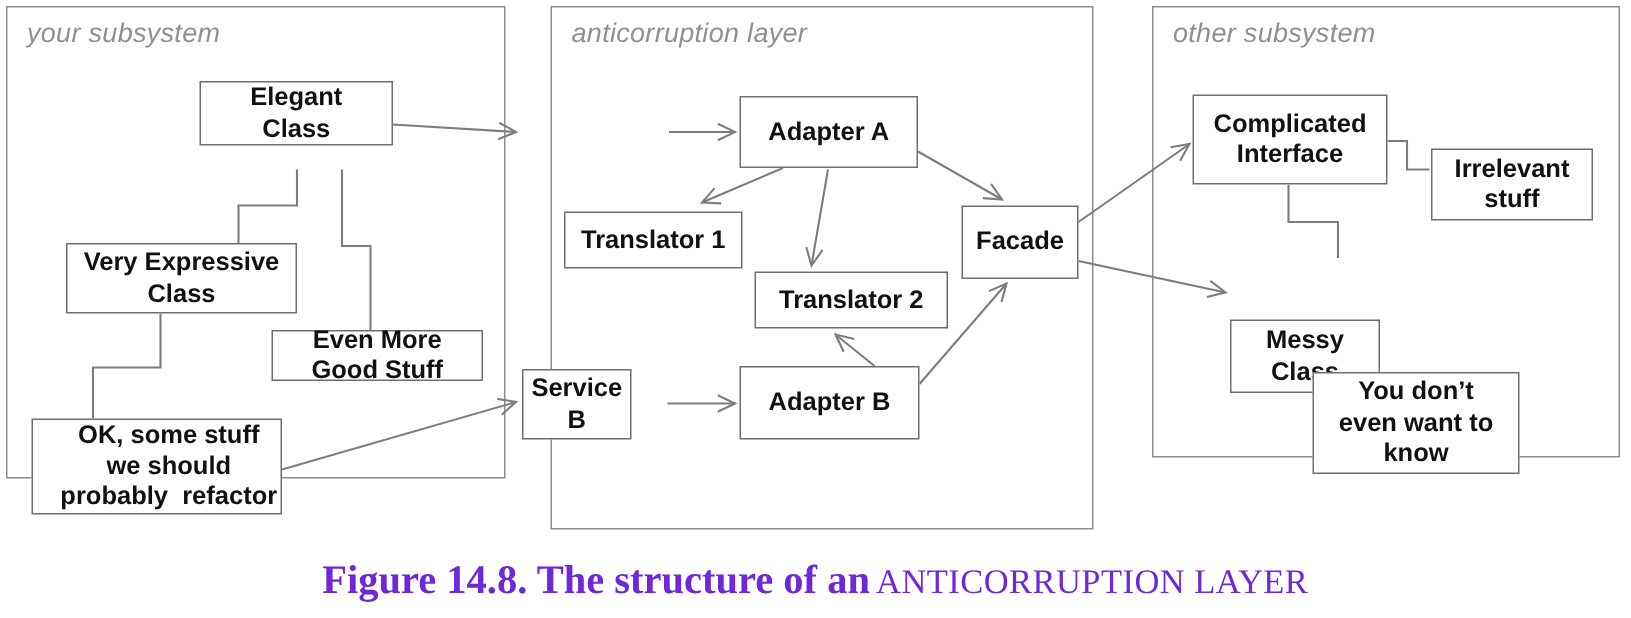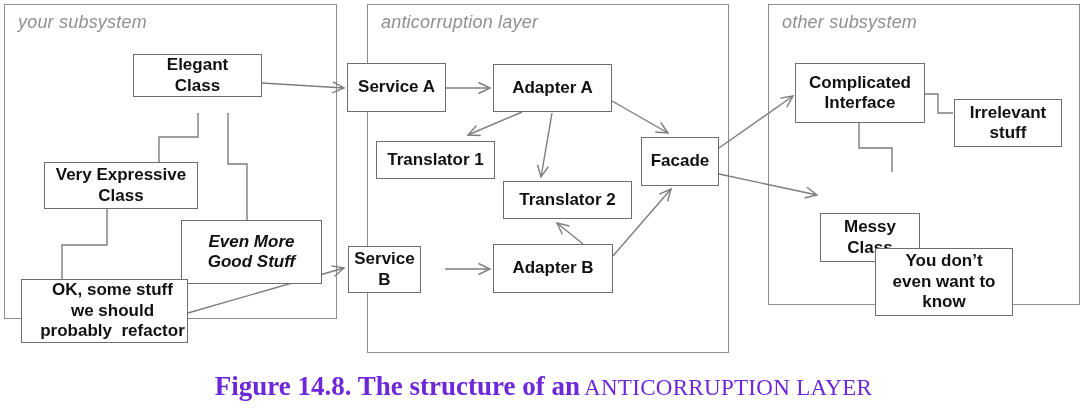--- a/index.html
+++ b/index.html
@@ -17,21 +17,21 @@
   .edges{position:absolute;left:0;top:0;z-index:2;pointer-events:none;}
   .node{
     position:absolute;z-index:3;background:#fff;border:1.6px solid #6e6e6e;
     box-sizing:border-box;display:flex;align-items:center;justify-content:center;
     text-align:center;font-weight:bold;color:#111;font-size:17px;line-height:1.2;
     white-space:pre-wrap;
   }
   
   .n-elegant{left:133px;top:54px;width:129px;height:43px;}
   .n-veryexp{left:44px;top:162px;width:154px;height:47px;}
-  .n-evenmore{left:181px;top:220px;width:141px;height:64px;font-style:italic;}
+  .n-evenmore{left:181px;top:220px;width:141px;height:34px;}
   .n-ok{left:21px;top:279px;width:167px;height:64px;padding-left:16px;}
   
   .n-servicea{left:347px;top:63px;width:99px;height:49px;}
   .n-adaptera{left:493px;top:64px;width:119px;height:48px;}
   .n-trans1{left:376px;top:141px;width:119px;height:38px;}
   .n-trans2{left:503px;top:181px;width:129px;height:38px;}
   .n-serviceb{left:348px;top:246px;width:73px;height:47px;}
   .n-adapterb{left:493px;top:244px;width:120px;height:49px;}
   .n-facade{left:641px;top:137px;width:78px;height:49px;}
   
@@ -97,21 +97,20 @@
   <div class="node n-elegant">Elegant
 Class</div>
   <div class="node n-veryexp">Very Expressive
 Class</div>
   <div class="node n-evenmore">Even More
 Good Stuff</div>
   <div class="node n-ok">OK, some stuff
 we should
 probably  refactor</div>
 
-  <div class="node n-servicea">Service A</div>
   <div class="node n-adaptera">Adapter A</div>
   <div class="node n-trans1">Translator 1</div>
   <div class="node n-trans2">Translator 2</div>
   <div class="node n-serviceb">Service B</div>
   <div class="node n-adapterb">Adapter B</div>
   <div class="node n-facade">Facade</div>
 
   <div class="node n-complicated">Complicated
 Interface</div>
   <div class="node n-irrelevant">Irrelevant

